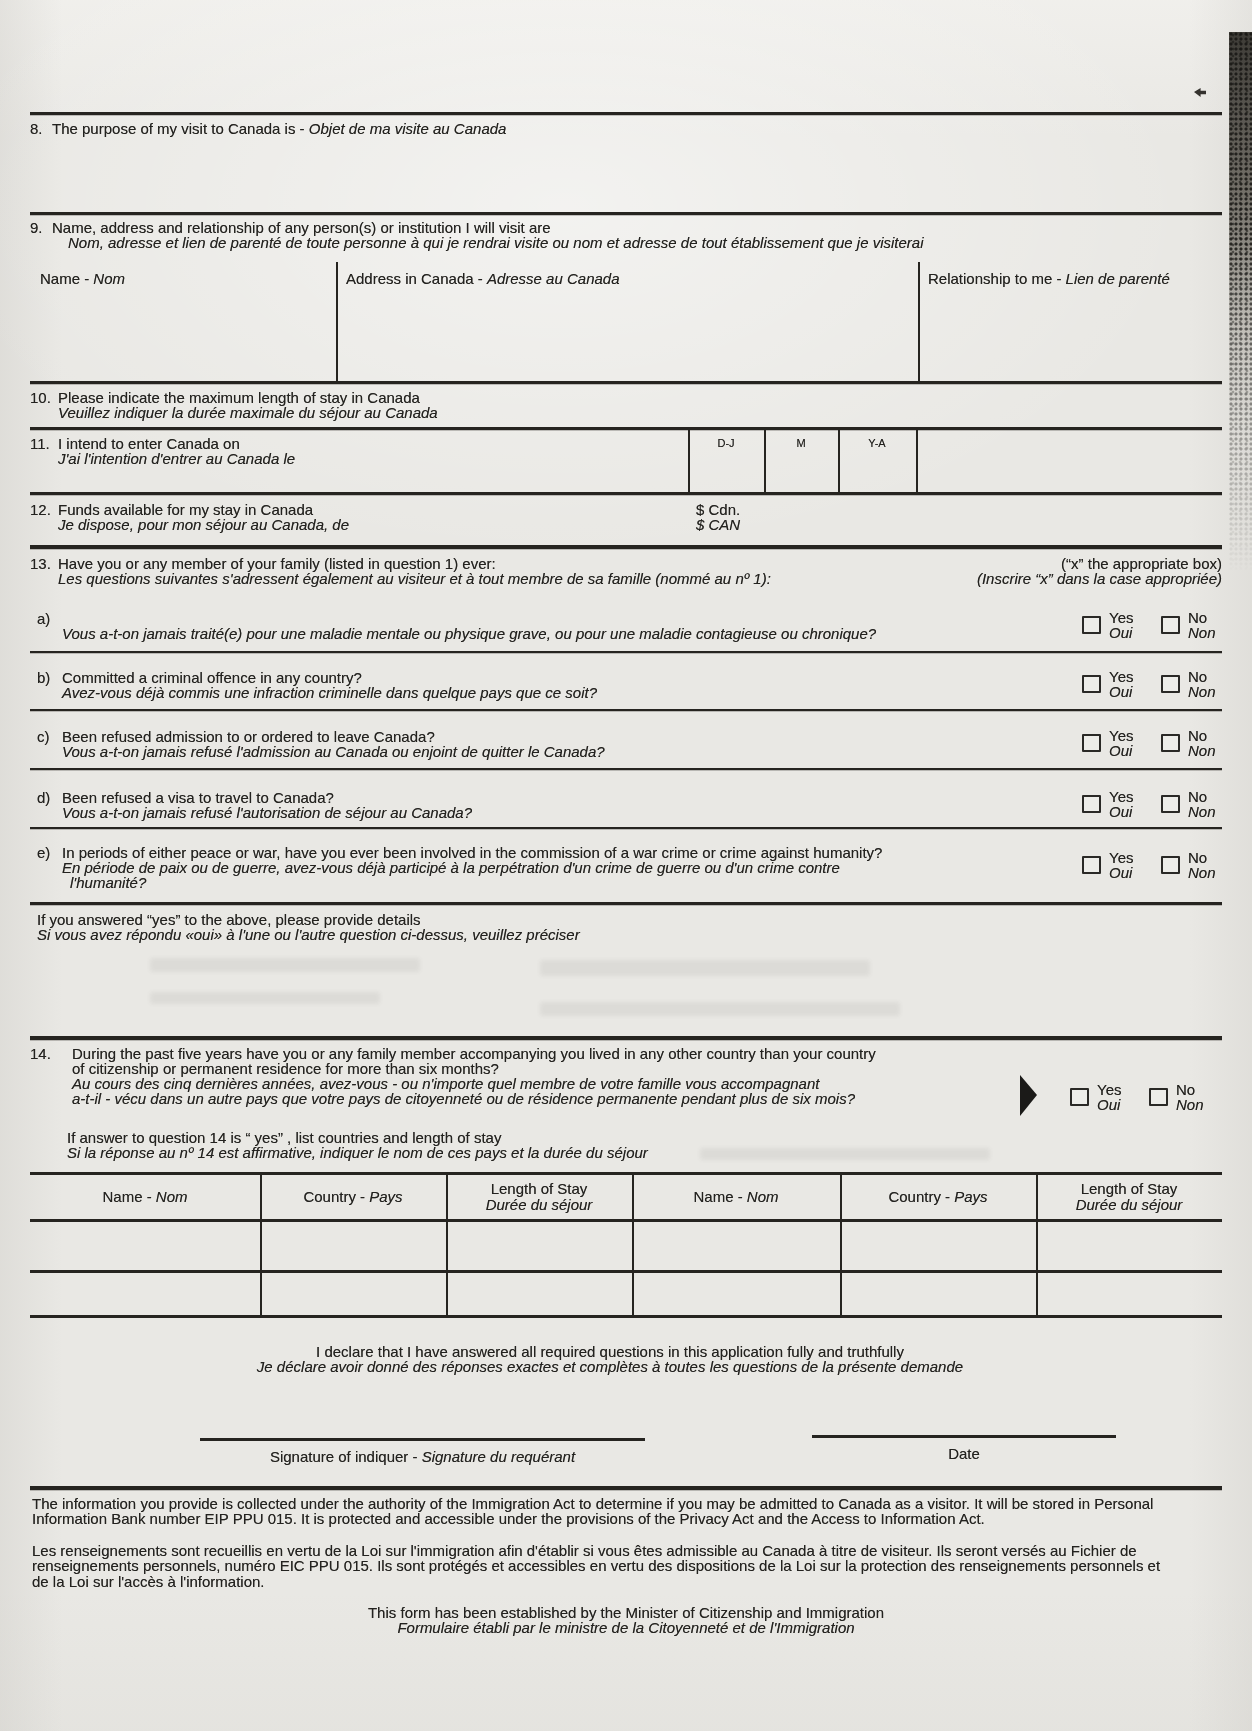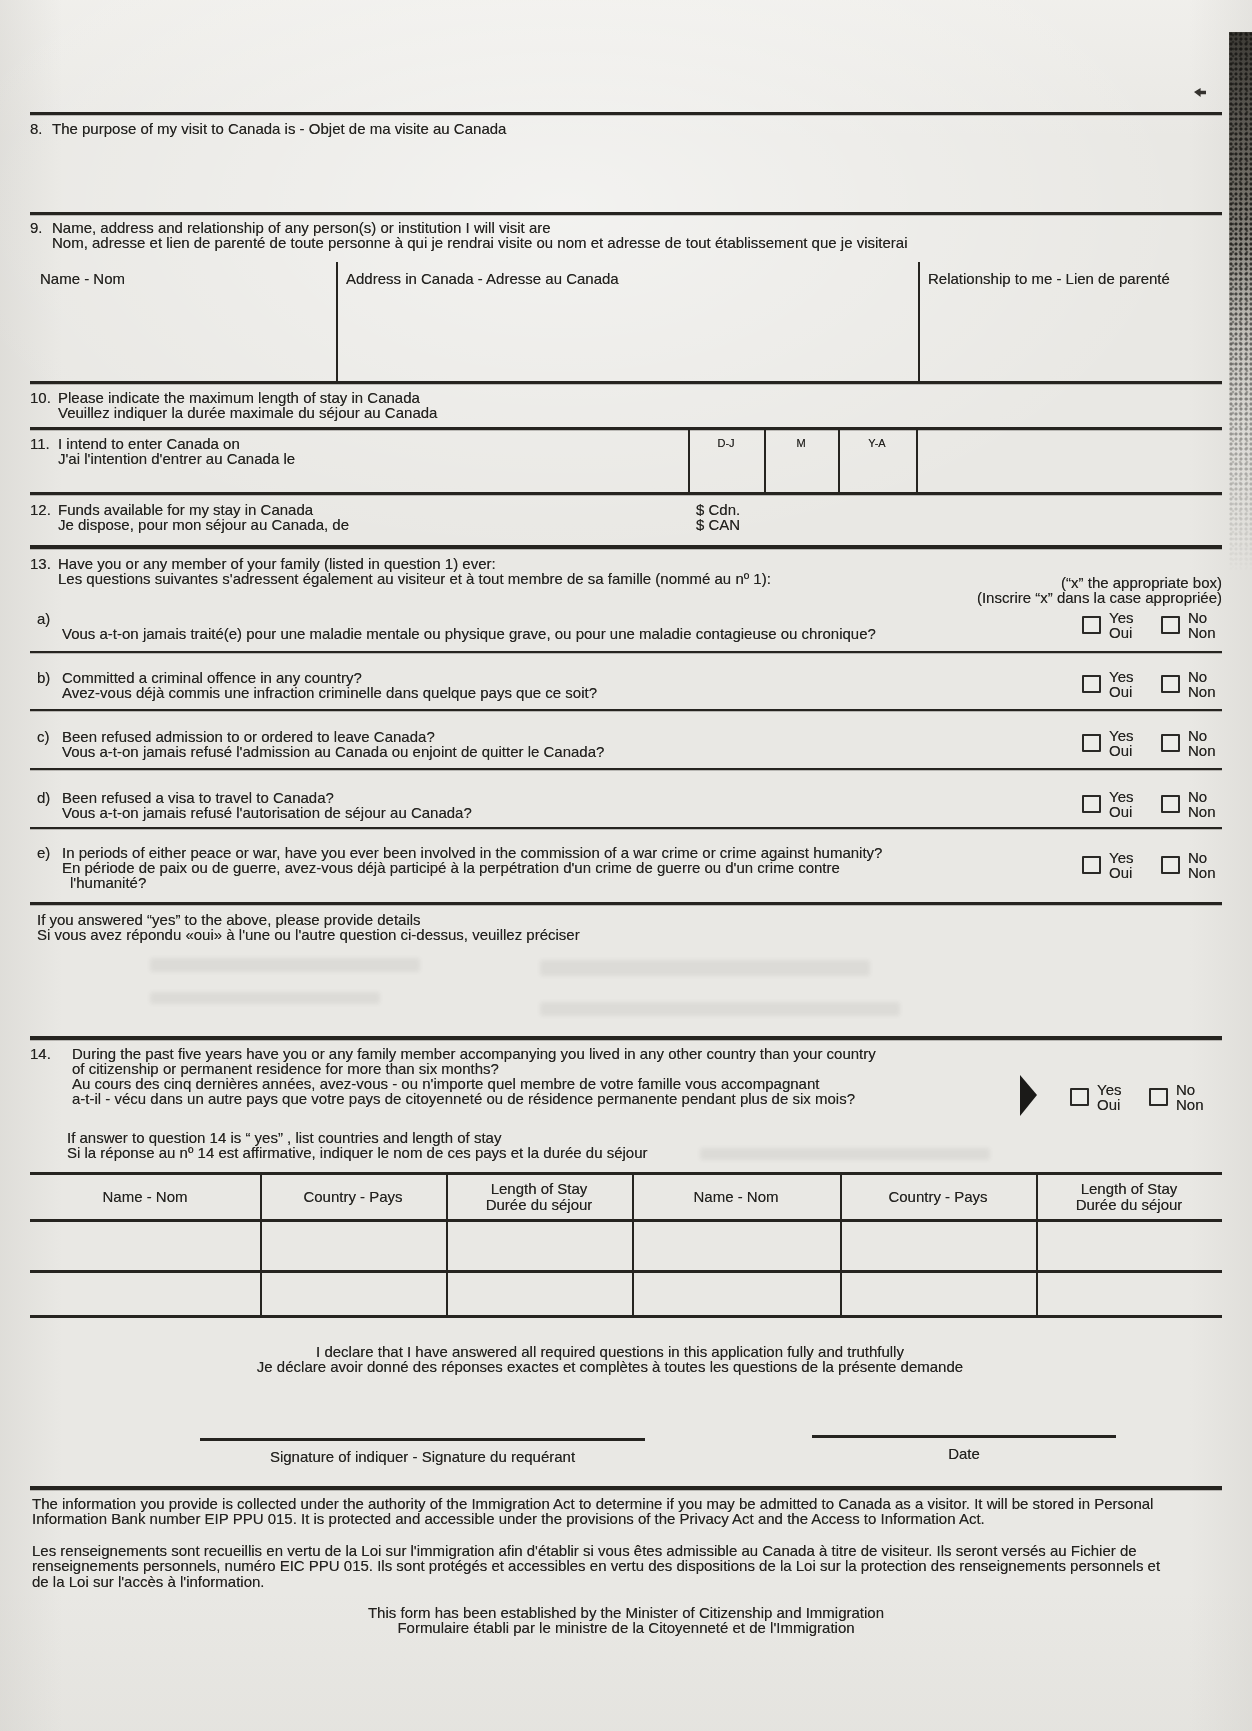--- a/index.html
+++ b/index.html
@@ -7,24 +7,24 @@
     position:relative;width:1252px;height:1731px;overflow:hidden;
     font-family:"Liberation Sans","DejaVu Sans",sans-serif;color:#23221f;
     background-color:#e9e8e4;
     background-image:
       radial-gradient(ellipse 900px 500px at 45% 12%, rgba(255,255,255,.45), rgba(255,255,255,0) 70%),
       linear-gradient(90deg, rgba(203,201,196,.35) 0%, rgba(236,235,231,0) 5%, rgba(236,235,231,0) 95%, rgba(203,201,196,.3) 100%),
       linear-gradient(180deg, rgba(246,245,242,.55) 0%, rgba(236,235,231,0) 8%, rgba(236,235,231,0) 92%, rgba(222,221,216,.4) 100%);
   }
   .t{position:absolute;white-space:nowrap;font-size:15px;line-height:15px;text-shadow:0 0 .5px rgba(32,31,28,.55);}
   .p{position:absolute;font-size:15px;line-height:15.4px;text-shadow:0 0 .5px rgba(32,31,28,.55);}
-  .i{}
+  .i{font-style:italic;}
   .sm{font-size:11px;line-height:11px;}
   .ctr{text-align:center;}
-  .rt{text-align:right;margin-top:19px;}
+  .rt{text-align:right;}
   .rule{position:absolute;left:30px;width:1192px;height:3px;background:#262420;box-shadow:0 1px 0 rgba(38,36,32,.25);}
   .rule.thick{height:4px;}
   .vline{position:absolute;width:2px;background:#262420;}
   .cb{display:inline-block;width:15px;height:14px;border:2px solid #2a2926;border-radius:1px;background:rgba(250,250,248,.25);flex:none;}
   .yn{position:absolute;display:flex;align-items:center;gap:8px;}
   .yn .lbl{display:flex;flex-direction:column;font-size:15px;line-height:15px;width:36px;margin-right:8px;text-shadow:0 0 .5px rgba(32,31,28,.55);}
   .area{position:absolute;background:transparent;}
   .ghost{position:absolute;background:#3c3a36;opacity:.07;filter:blur(2px);border-radius:3px;}
   .arrow{position:absolute;width:0;height:0;border-left:17px solid #1b1a18;border-top:20px solid transparent;border-bottom:21px solid transparent;}
   .edge-strip{
@@ -62,21 +62,21 @@
   <div class="ghost" style="left:700px;top:1148px;width:290px;height:12px"></div>
 
   <div class="rule" style="top:112px"></div>
   <div class="t" style="left:30px;top:121px">8.</div>
   <div class="t" style="left:52px;top:121px"><span>The purpose of my visit to Canada is -</span> <span class="i">Objet de ma visite au Canada</span></div>
   <div class="area" style="left:30px;top:138px;width:1192px;height:70px"></div>
 
   <div class="rule" style="top:212px"></div>
   <div class="t" style="left:30px;top:220px">9.</div>
   <div class="t" style="left:52px;top:220px">Name, address and relationship of any person(s) or institution I will visit are</div>
-  <div class="t i" style="left:52px;top:235px">Nom, adresse et lien de parenté de toute personne à qui je rendrai visite ou nom et adresse de tout établissement que je visiterai</div>
+  <div class="t i" style="left:68px;top:235px">Nom, adresse et lien de parenté de toute personne à qui je rendrai visite ou nom et adresse de tout établissement que je visiterai</div>
   <div class="t" style="left:40px;top:271px"><span>Name -</span> <span class="i">Nom</span></div>
   <div class="t" style="left:346px;top:271px"><span>Address in Canada -</span> <span class="i">Adresse au Canada</span></div>
   <div class="t" style="left:928px;top:271px"><span>Relationship to me -</span> <span class="i">Lien de parenté</span></div>
   <div class="vline" style="left:336px;top:262px;height:119px"></div>
   <div class="vline" style="left:918px;top:262px;height:119px"></div>
   <div class="area" style="left:30px;top:292px;width:300px;height:86px"></div>
   <div class="area" style="left:340px;top:292px;width:574px;height:86px"></div>
   <div class="area" style="left:922px;top:292px;width:300px;height:86px"></div>
 
   <div class="rule" style="top:381px"></div>

